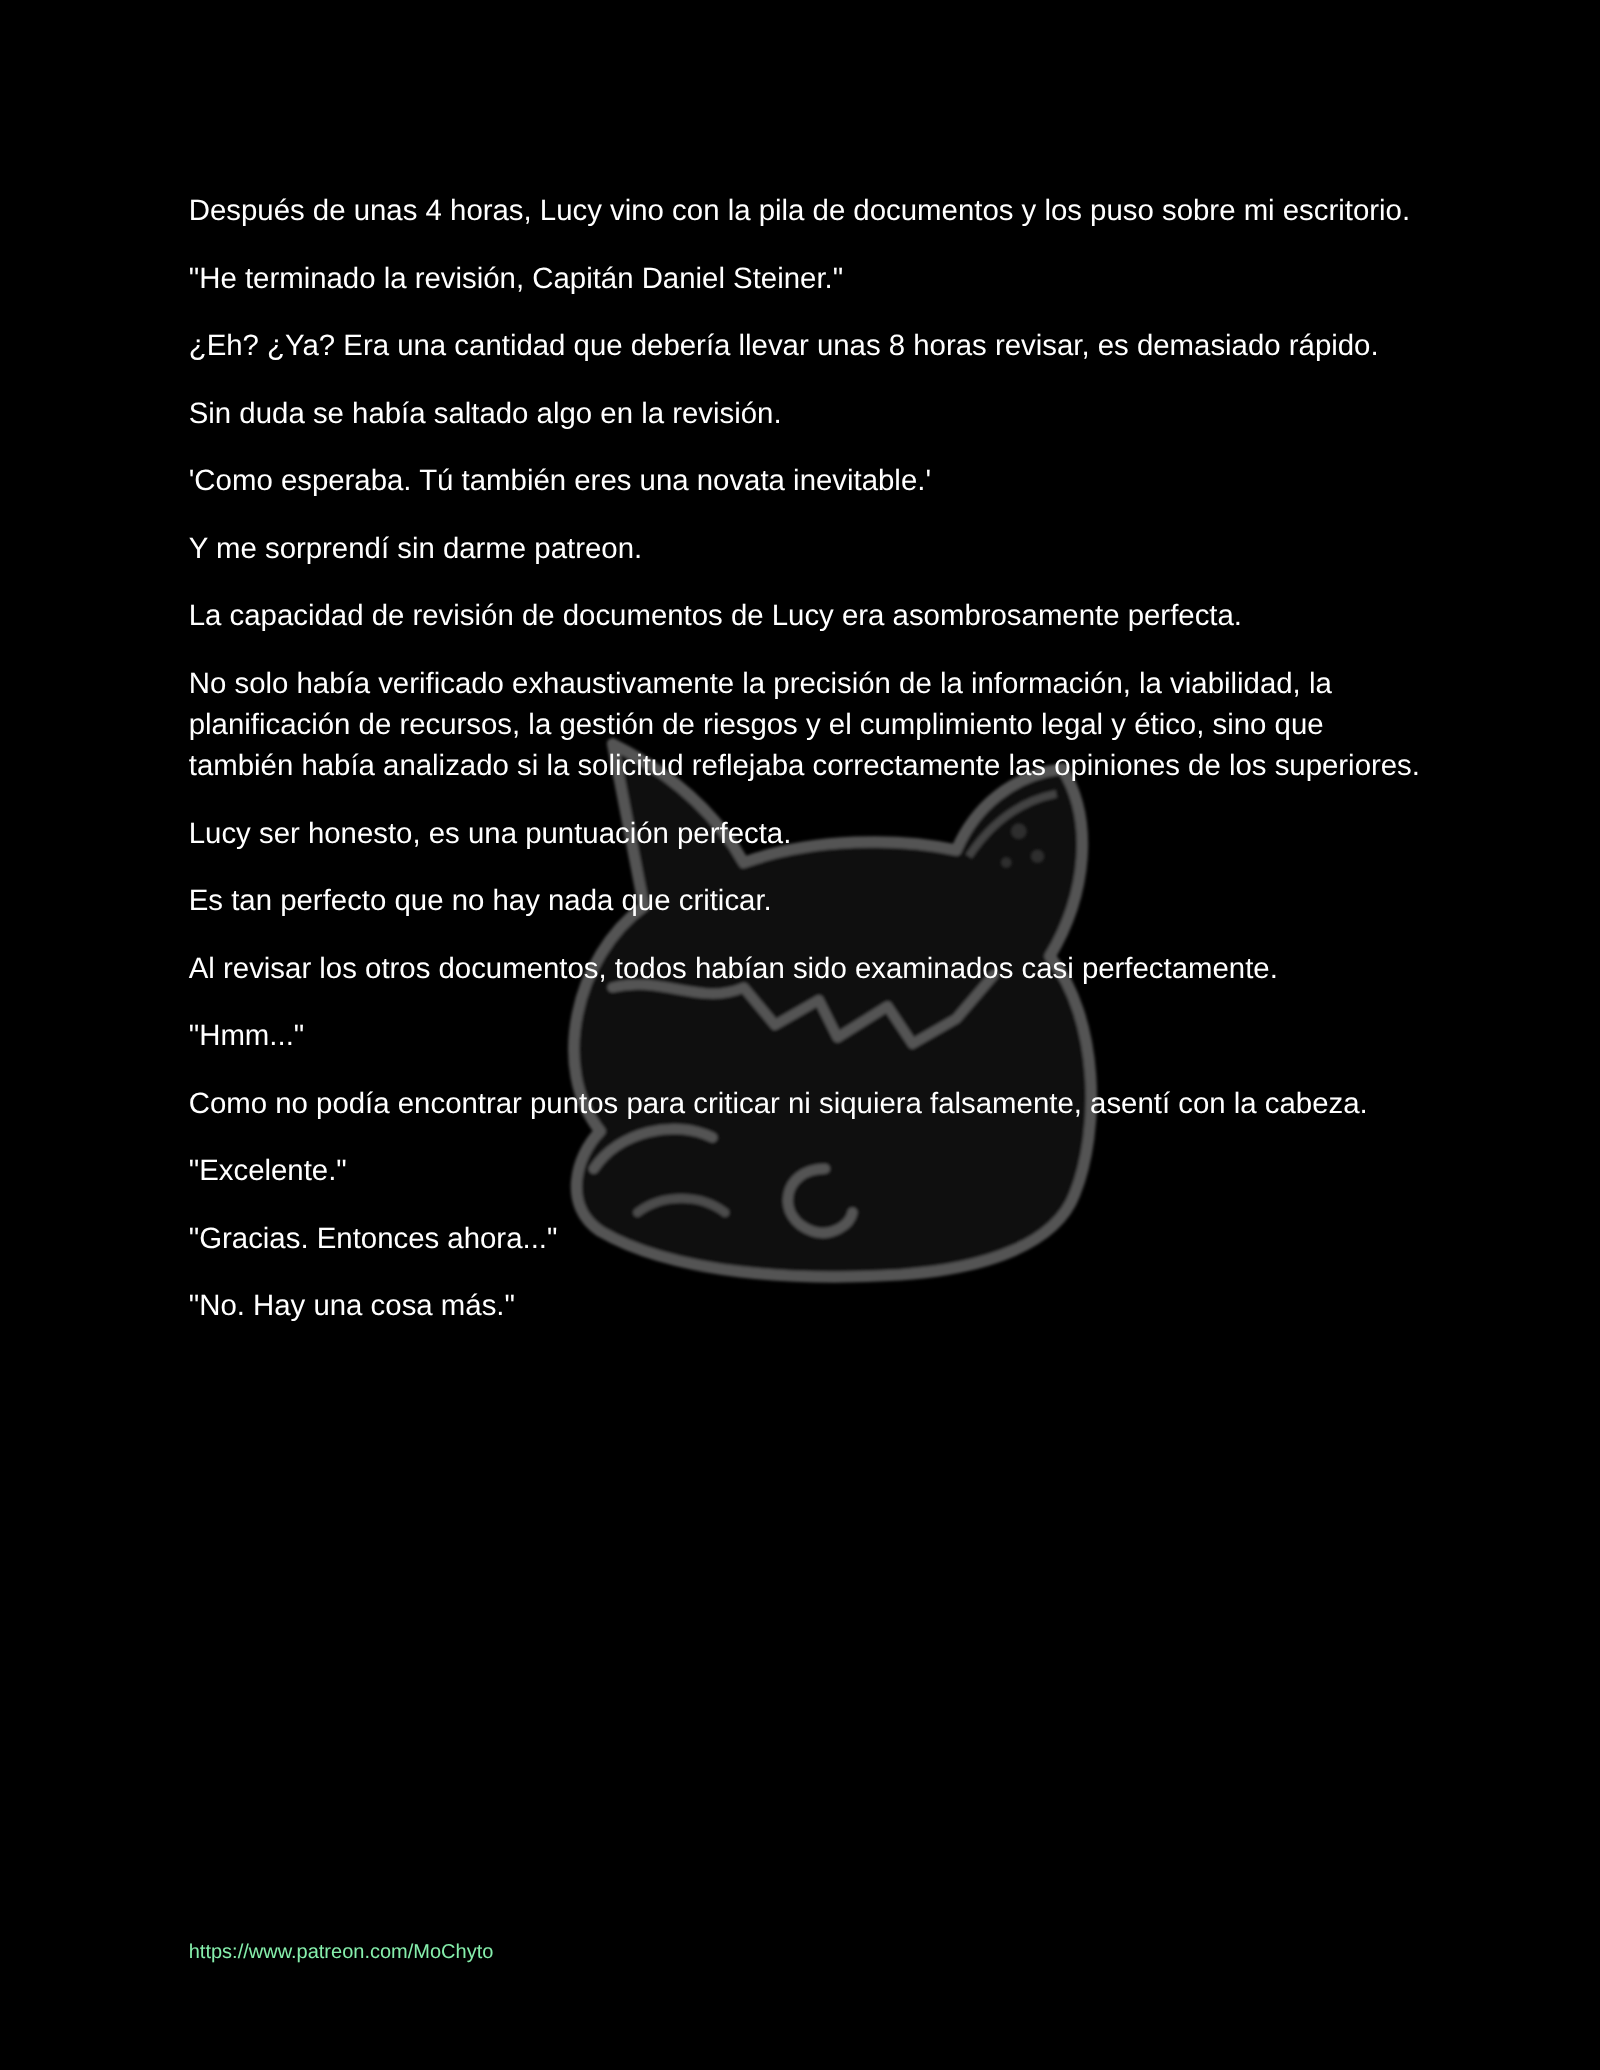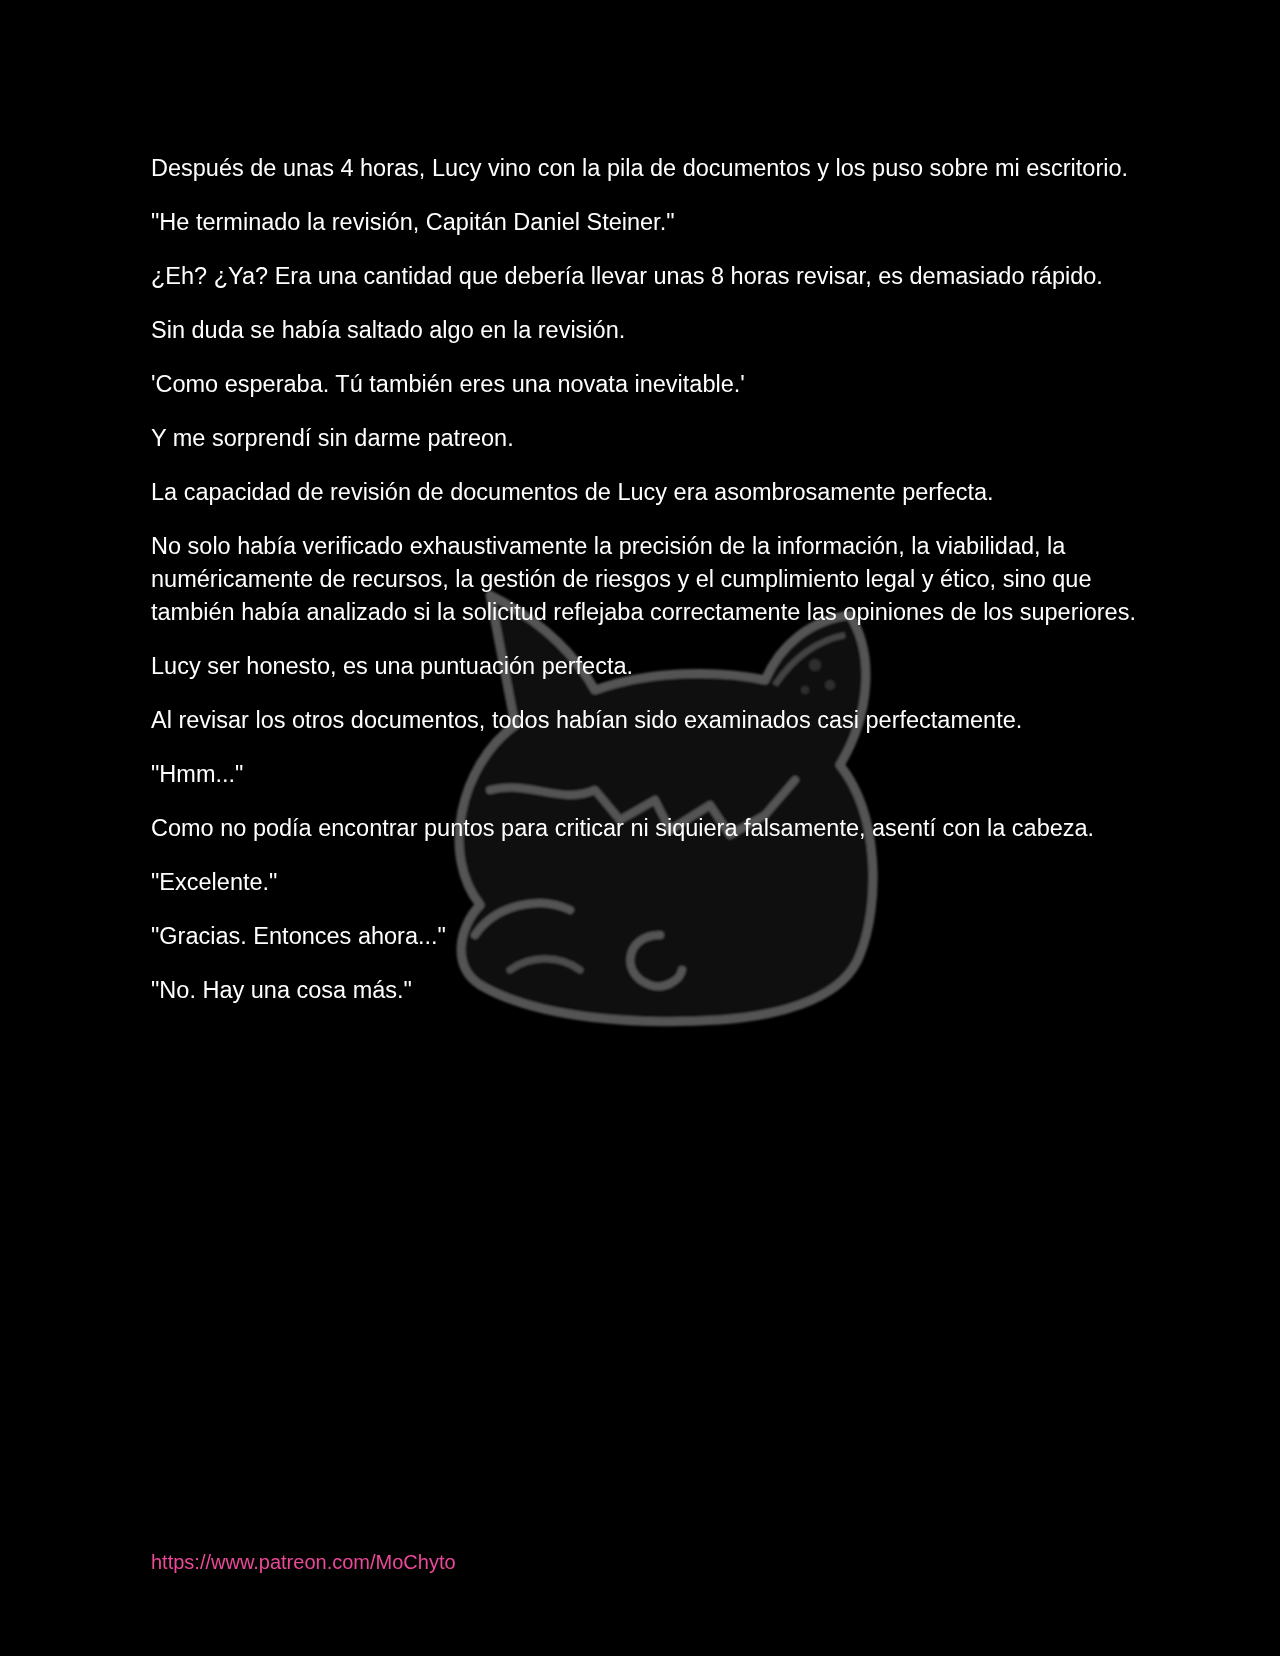--- a/index.html
+++ b/index.html
@@ -35,23 +35,23 @@
     font-size: 23.5px;
     line-height: 33px;
     margin: 4px 0 21px 0;
     letter-spacing: 0px;
     color: #ffffff;
   }
   .footer {
     position: absolute;
     left: 151px;
     top: 1548px;
-    font-size: 20px;
+    font-size: 16px;
     line-height: 28px;
-    color: #ec4899;
+    color: #86efac;
     text-decoration: none;
     z-index: 1;
   }
 </style>
 </head>
 <body>
 
 <div class="watermark">
   <svg width="490" height="480" viewBox="0 0 490 480" xmlns="http://www.w3.org/2000/svg">
     <defs>
@@ -90,22 +90,23 @@
 </div>
 
 <div class="content">
   <p class="para">Después de unas 4 horas, Lucy vino con la pila de documentos y los puso sobre mi escritorio.</p>
   <p class="para">"He terminado la revisión, Capitán Daniel Steiner."</p>
   <p class="para">¿Eh? ¿Ya? Era una cantidad que debería llevar unas 8 horas revisar, es demasiado rápido.</p>
   <p class="para">Sin duda se había saltado algo en la revisión.</p>
   <p class="para">'Como esperaba. Tú también eres una novata inevitable.'</p>
   <p class="para">Y me sorprendí sin darme patreon.</p>
   <p class="para">La capacidad de revisión de documentos de Lucy era asombrosamente perfecta.</p>
-  <p class="para">No solo había verificado exhaustivamente la precisión de la información, la viabilidad, la numéricamente de recursos, la gestión de riesgos y el cumplimiento legal y ético, sino que también había analizado si la solicitud reflejaba correctamente las opiniones de los superiores.</p>
+  <p class="para">No solo había verificado exhaustivamente la precisión de la información, la viabilidad, la planificación de recursos, la gestión de riesgos y el cumplimiento legal y ético, sino que también había analizado si la solicitud reflejaba correctamente las opiniones de los superiores.</p>
   <p class="para">Lucy ser honesto, es una puntuación perfecta.</p>
+  <p class="para">Es tan perfecto que no hay nada que criticar.</p>
   <p class="para">Al revisar los otros documentos, todos habían sido examinados casi perfectamente.</p>
   <p class="para">"Hmm..."</p>
   <p class="para">Como no podía encontrar puntos para criticar ni siquiera falsamente, asentí con la cabeza.</p>
   <p class="para">"Excelente."</p>
   <p class="para">"Gracias. Entonces ahora..."</p>
   <p class="para">"No. Hay una cosa más."</p>
 </div>
 
 <a class="footer">https://www.patreon.com/MoChyto</a>
 

